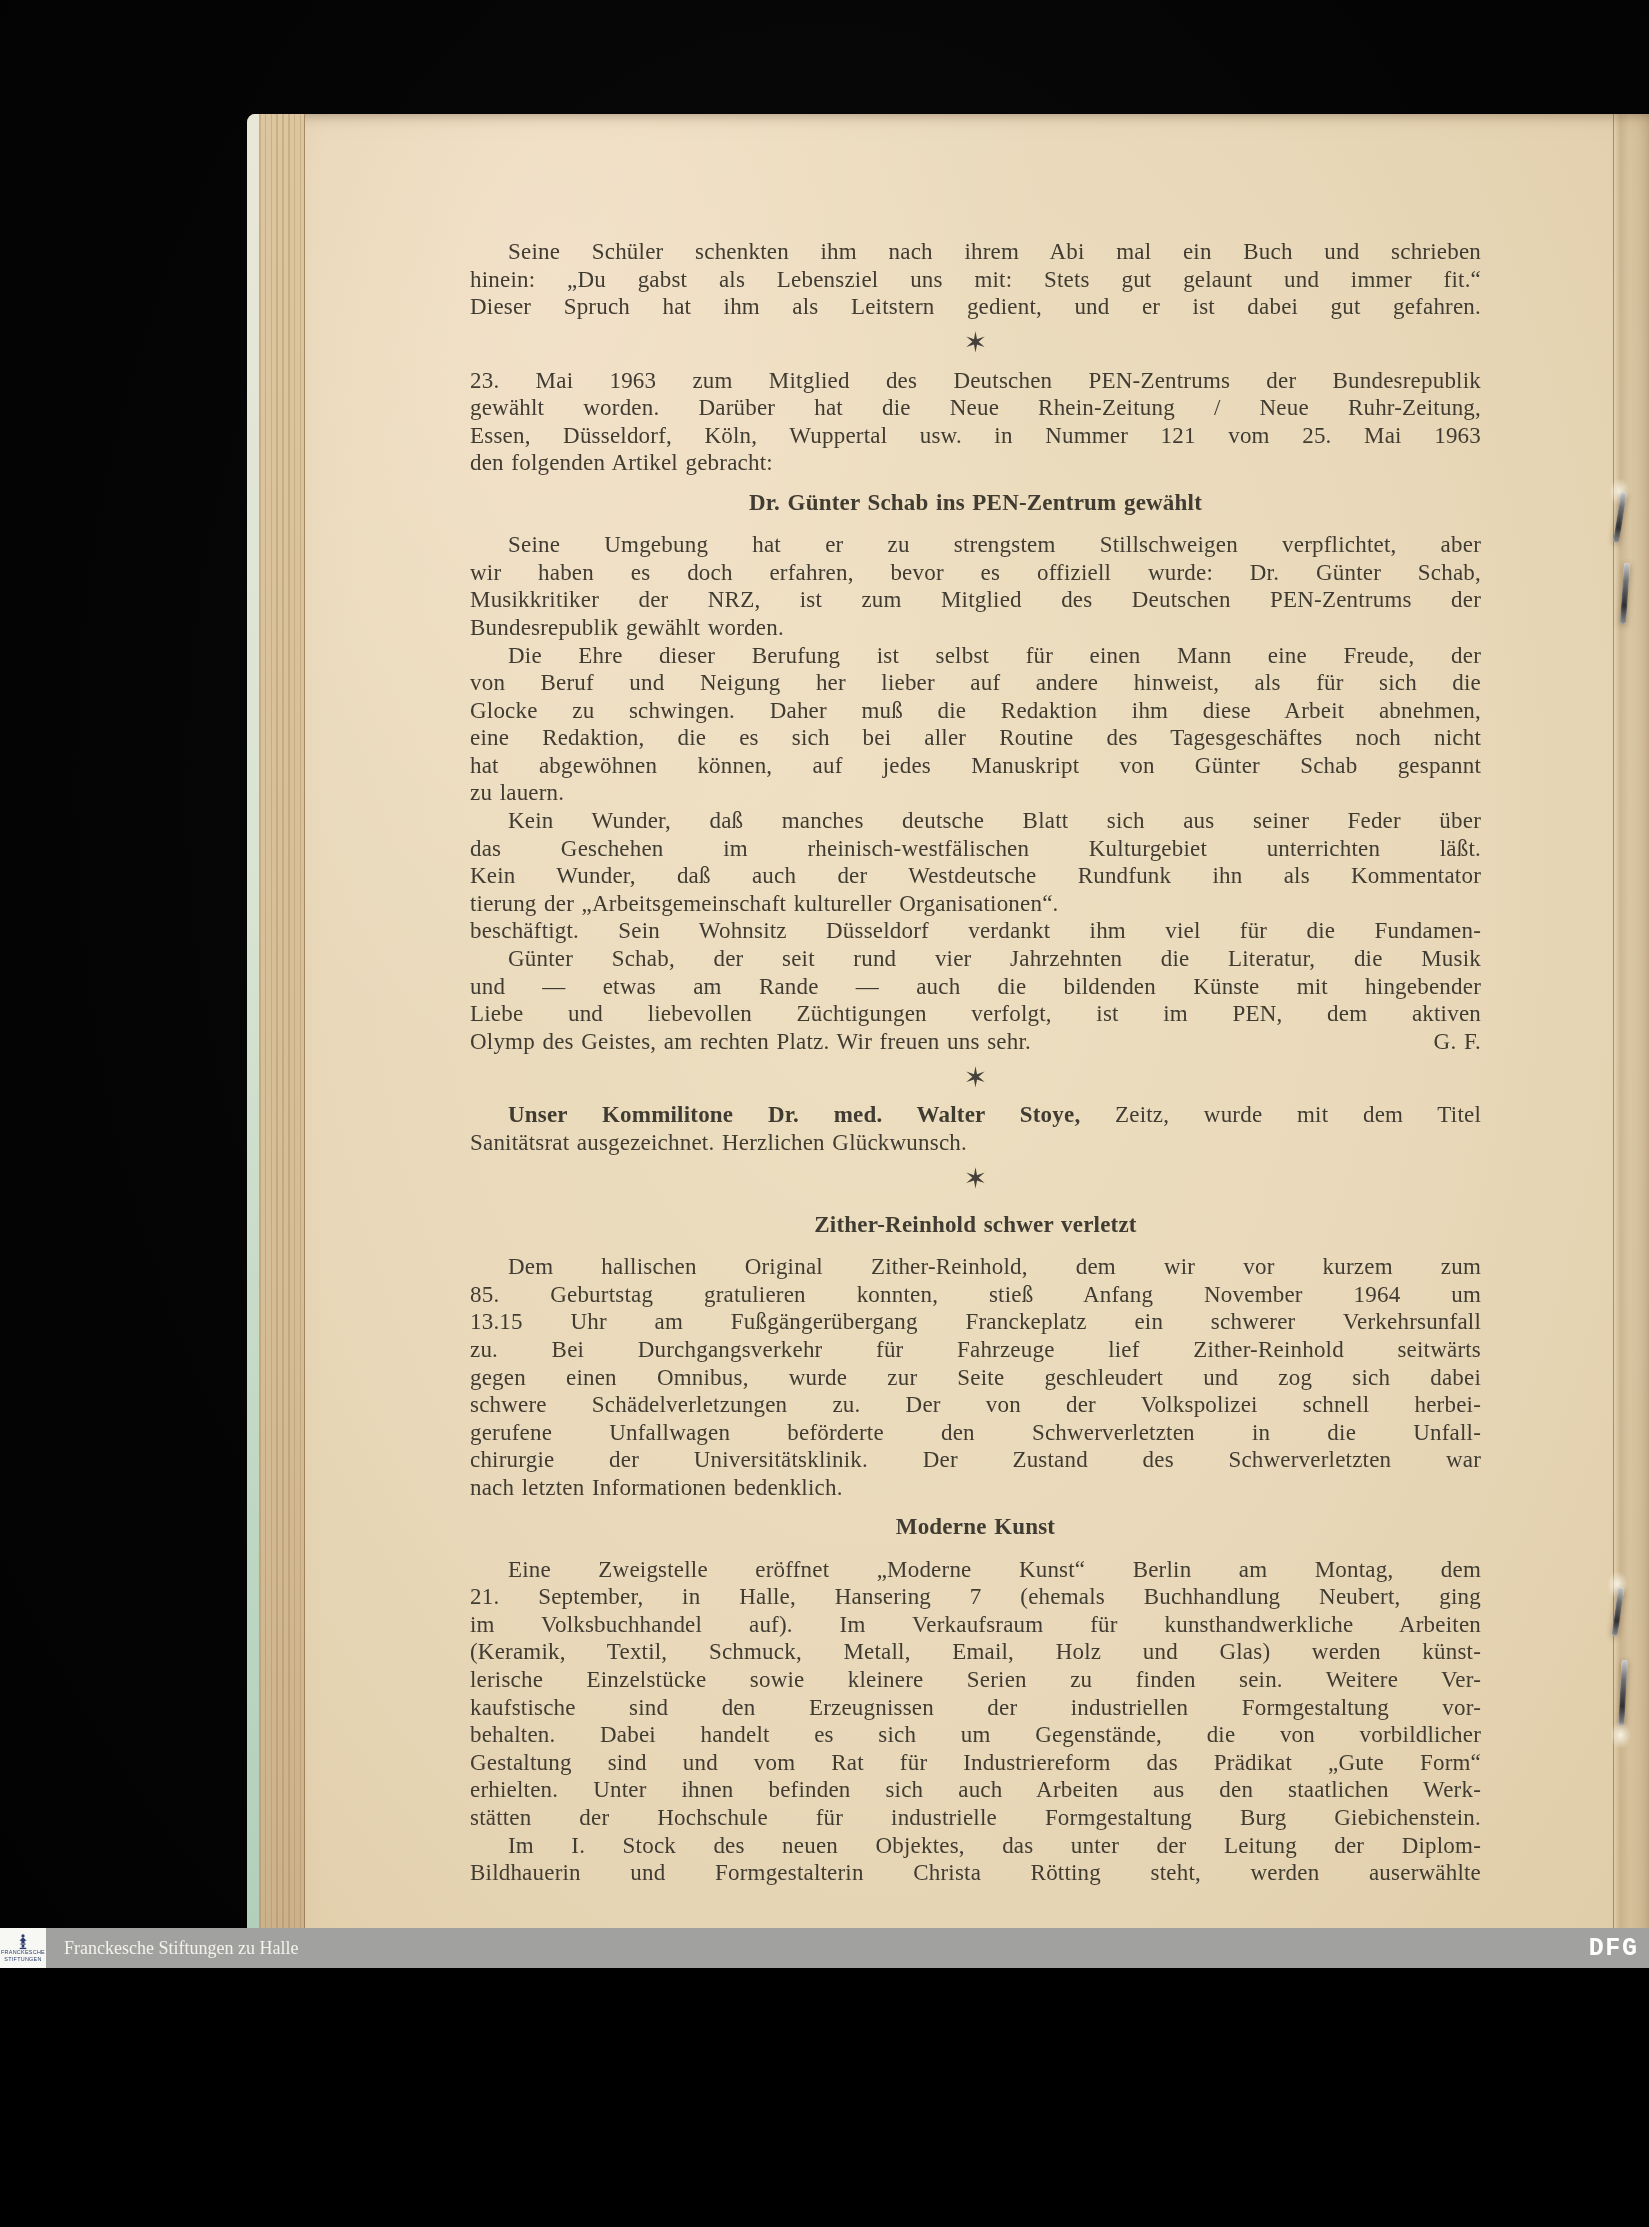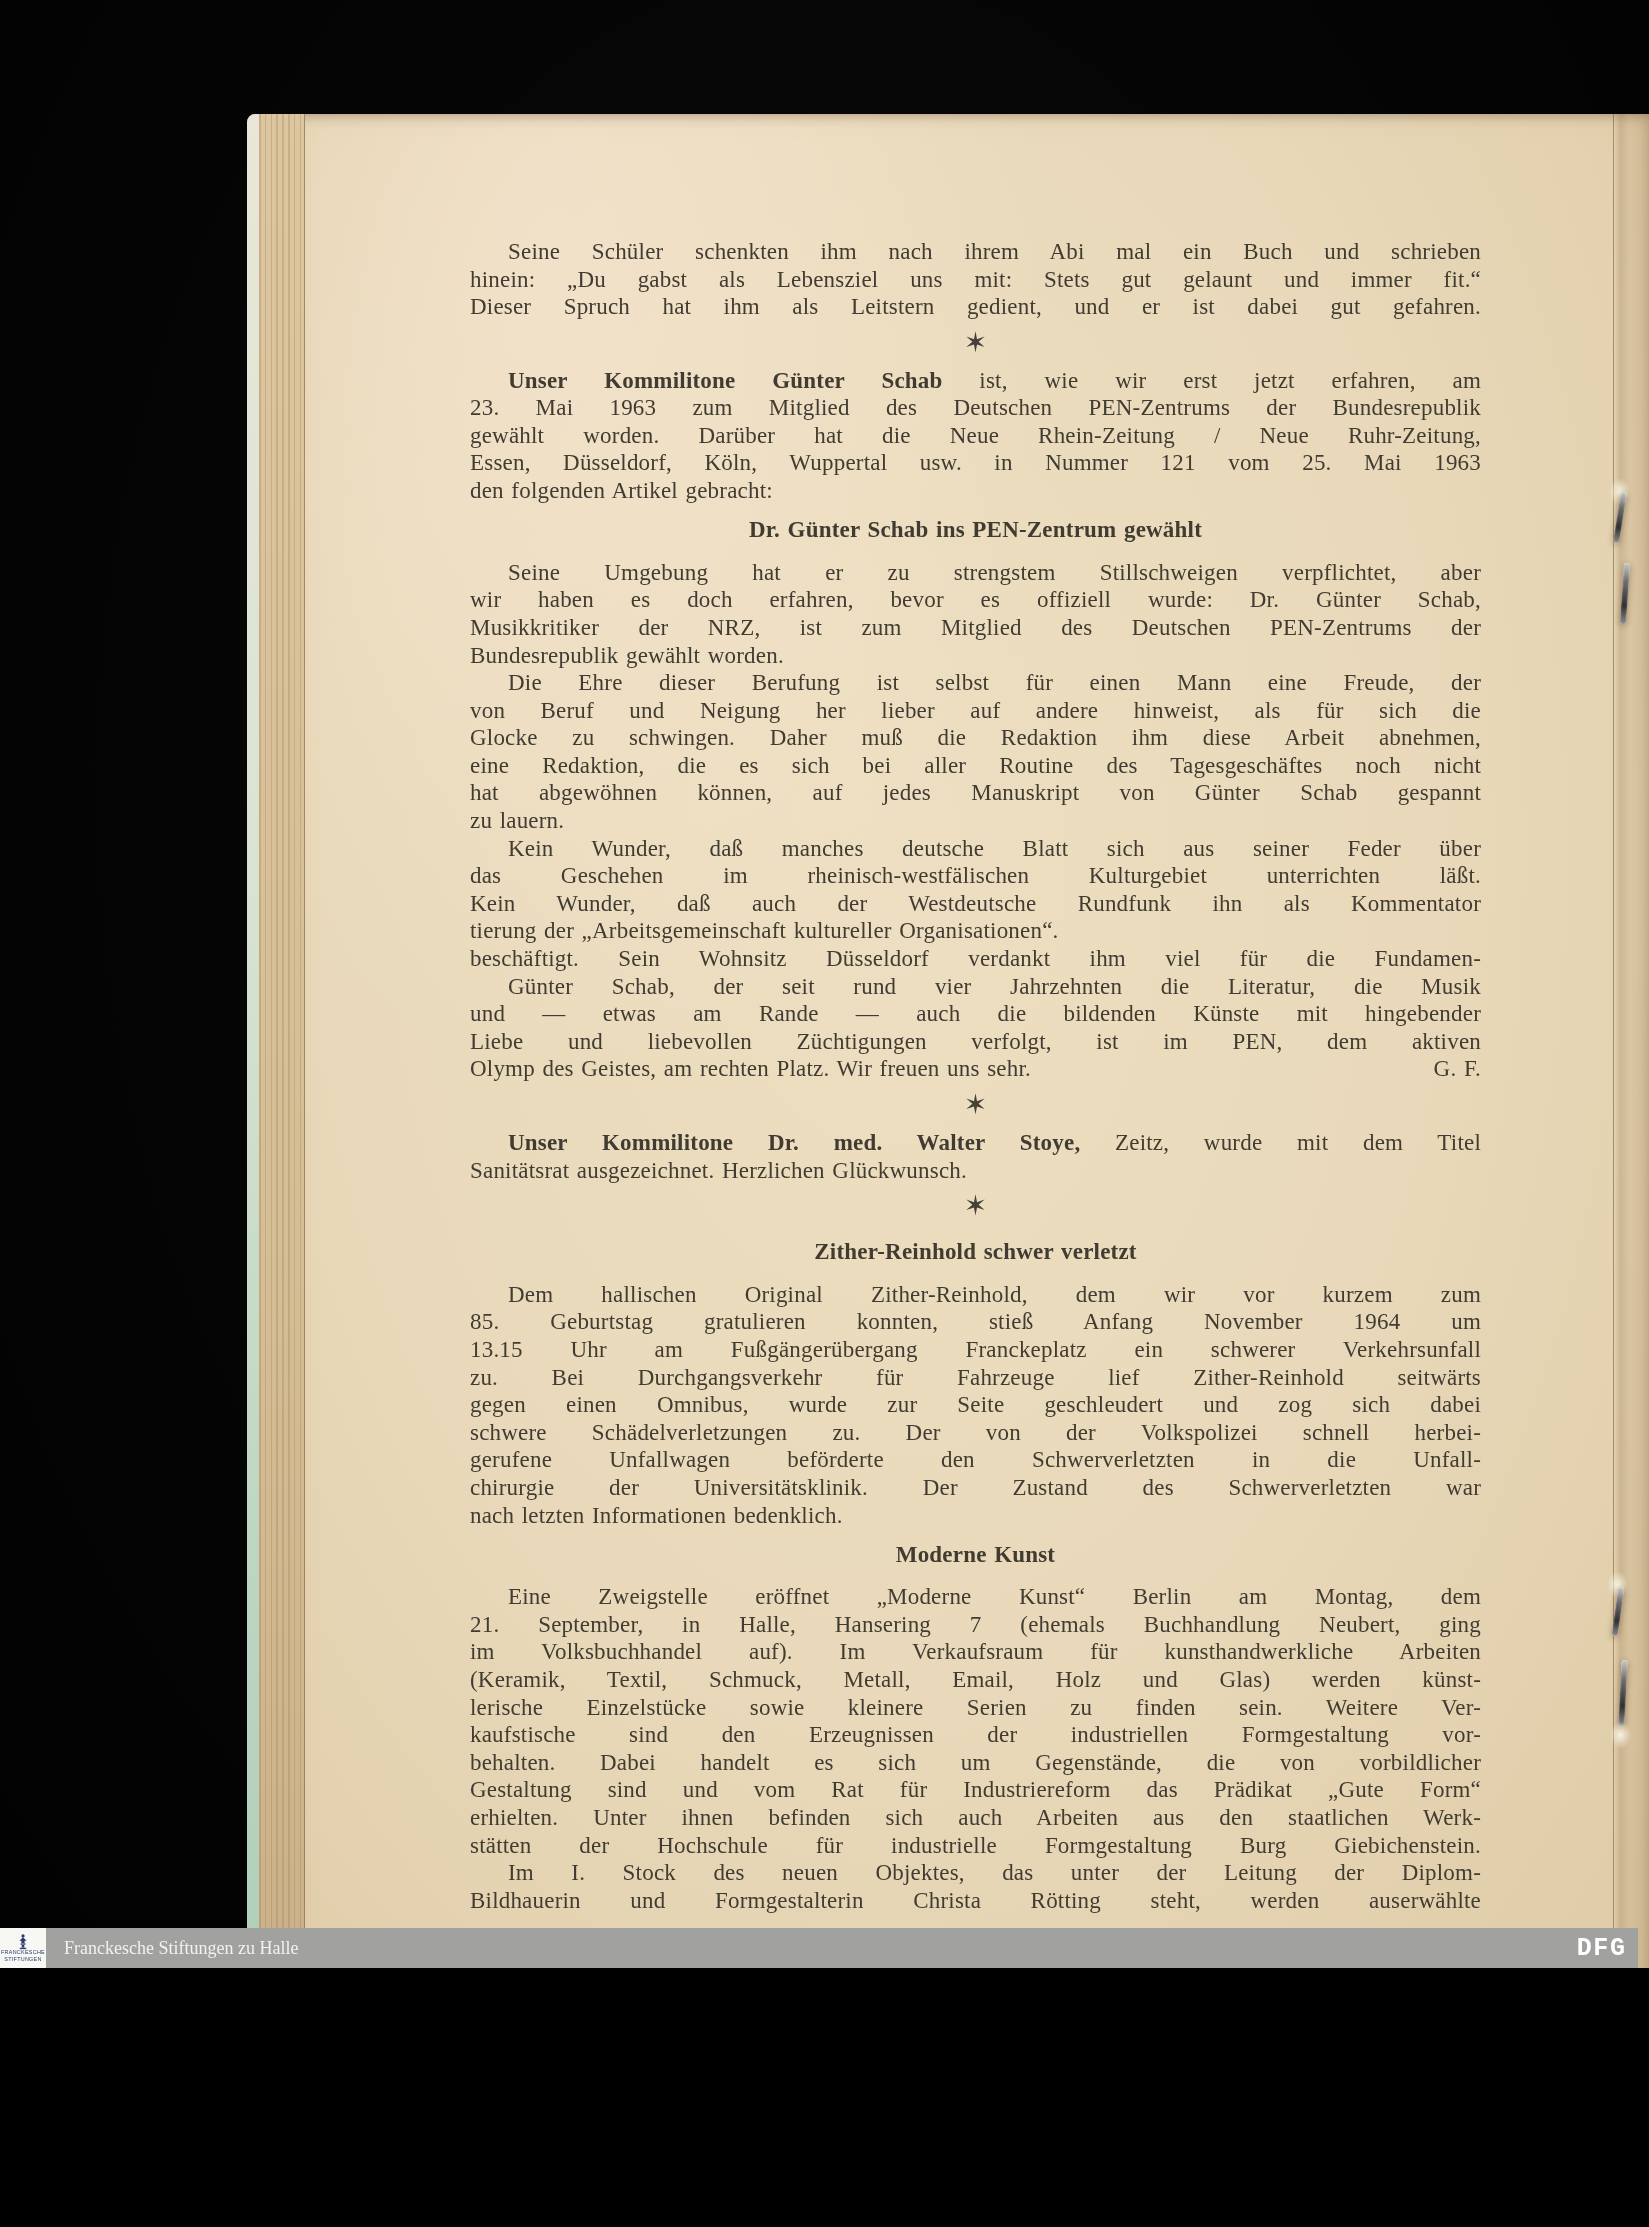--- a/index.html
+++ b/index.html
@@ -70,21 +70,21 @@
     background:linear-gradient(180deg,#c9c9c9 0%,#6e6e6e 30%,#2f2f2f 70%,#8a8a8a 100%);
     box-shadow:0 1.6px 6.6px rgba(80,50,20,0.45), inset 0 0 1.6px rgba(255,255,255,0.65);
   }
   .hole{
     position:absolute;width:21.4px;height:28px;border-radius:50%;
     background:radial-gradient(ellipse, rgba(250,246,232,0.95) 0%, rgba(250,246,232,0) 70%);
   }
 
   
   .footer{
-    position:absolute;left:0;right:12px;bottom:0;height:40px;
+    position:absolute;left:0;right:0;bottom:0;height:40px;
     background:#a1a19f;display:flex;align-items:center;
   }
   .logo-box{
     width:46px;height:40px;background:#f7f7f3;flex:0 0 auto;
     display:flex;flex-direction:column;align-items:center;justify-content:center;gap:0.8px;
   }
   .logo-caption{
     font-family:"Liberation Sans", sans-serif;font-size:5.4px;line-height:5.8px;
     color:#2c3c6e;letter-spacing:0.3px;text-align:center;
   }
@@ -106,21 +106,20 @@
     <div class="cover-edge"></div>
     <div class="stack-edge"></div>
     <div class="text-col" id="text-col">
         <div class="para">
           <div class="line indent"><span>Seine Schüler schenkten ihm nach ihrem Abi mal ein Buch und schrieben</span></div>
           <div class="line"><span>hinein: „Du gabst als Lebensziel uns mit: Stets gut gelaunt und immer fit.“</span></div>
           <div class="line"><span>Dieser Spruch hat ihm als Leitstern gedient, und er ist dabei gut gefahren.</span></div>
         </div>
         <div class="star-sep">✶</div>
         <div class="para">
-          <div class="line indent"><span class="b">Unser Kommilitone Günter Schab</span><span> ist, wie wir erst jetzt erfahren, am</span></div>
           <div class="line"><span>23. Mai 1963 zum Mitglied des Deutschen PEN-Zentrums der Bundesrepublik</span></div>
           <div class="line"><span>gewählt worden. Darüber hat die Neue Rhein-Zeitung / Neue Ruhr-Zeitung,</span></div>
           <div class="line"><span>Essen, Düsseldorf, Köln, Wuppertal usw. in Nummer 121 vom 25. Mai 1963</span></div>
           <div class="line left"><span>den folgenden Artikel gebracht:</span></div>
         </div>
         <div class="heading">Dr. Günter Schab ins PEN-Zentrum gewählt</div>
         <div class="para">
           <div class="line indent"><span>Seine Umgebung hat er zu strengstem Stillschweigen verpflichtet, aber</span></div>
           <div class="line"><span>wir haben es doch erfahren, bevor es offiziell wurde: Dr. Günter Schab,</span></div>
           <div class="line"><span>Musikkritiker der NRZ, ist zum Mitglied des Deutschen PEN-Zentrums der</span></div>

